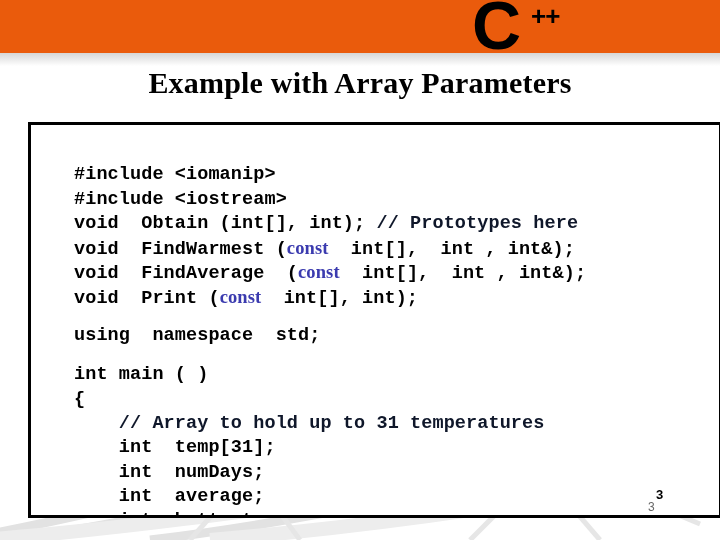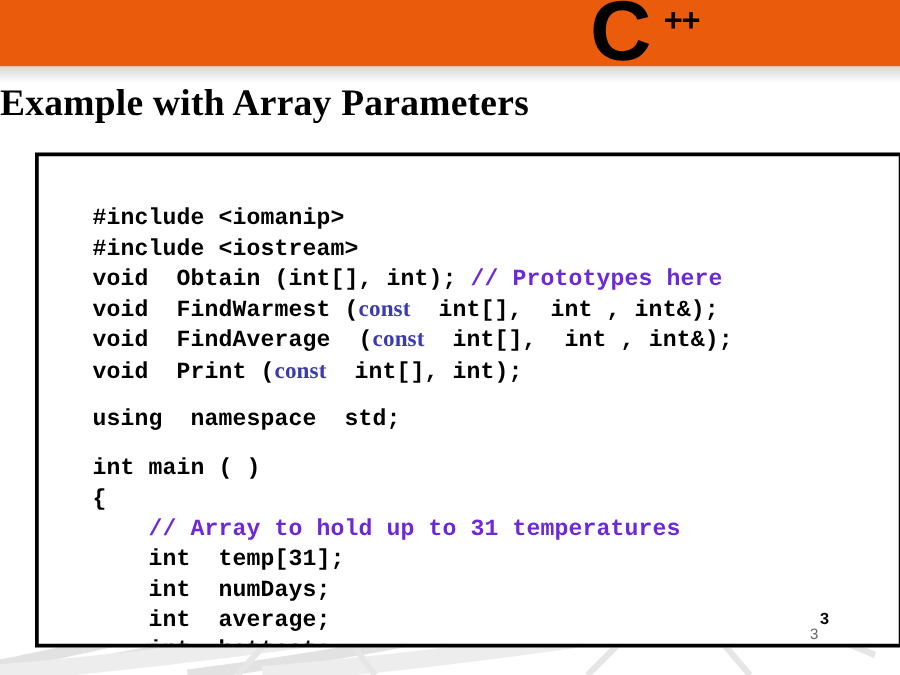--- a/index.html
+++ b/index.html
@@ -82,20 +82,21 @@
     color: #000000;
     letter-spacing: -1px;
   }
 
   
   #slide-title {
     position: absolute;
     left: 0;
     top: 66px;
     width: 720px;
+    text-align: center;
     font-family: "Liberation Serif", serif;
     font-weight: bold;
     font-size: 30px;
     color: #000000;
     letter-spacing: 0.2px;
   }
 
   
   #watermark {
     position: absolute;
@@ -127,21 +128,21 @@
     font-size: 18.5px;
     line-height: 24.3px;
     color: #000000;
     white-space: pre;
     font-weight: bold;
     letter-spacing: 0.1px;
   }
   .ln { display: block; height: 24.3px; }
   .blank { display: block; height: 15px; }
   .kw  { color: #3B3BAF; font-family: Liberation Serif, serif; }
-  .cmt { color: #6d28d9; }
+  .cmt { color: #0f172a; }
 
   
   #page-num-bold {
     position: absolute;
     left: 656px;
     top: 487px;
     font-family: "Liberation Sans", sans-serif;
     font-weight: bold;
     font-size: 13px;
     color: #000000;

